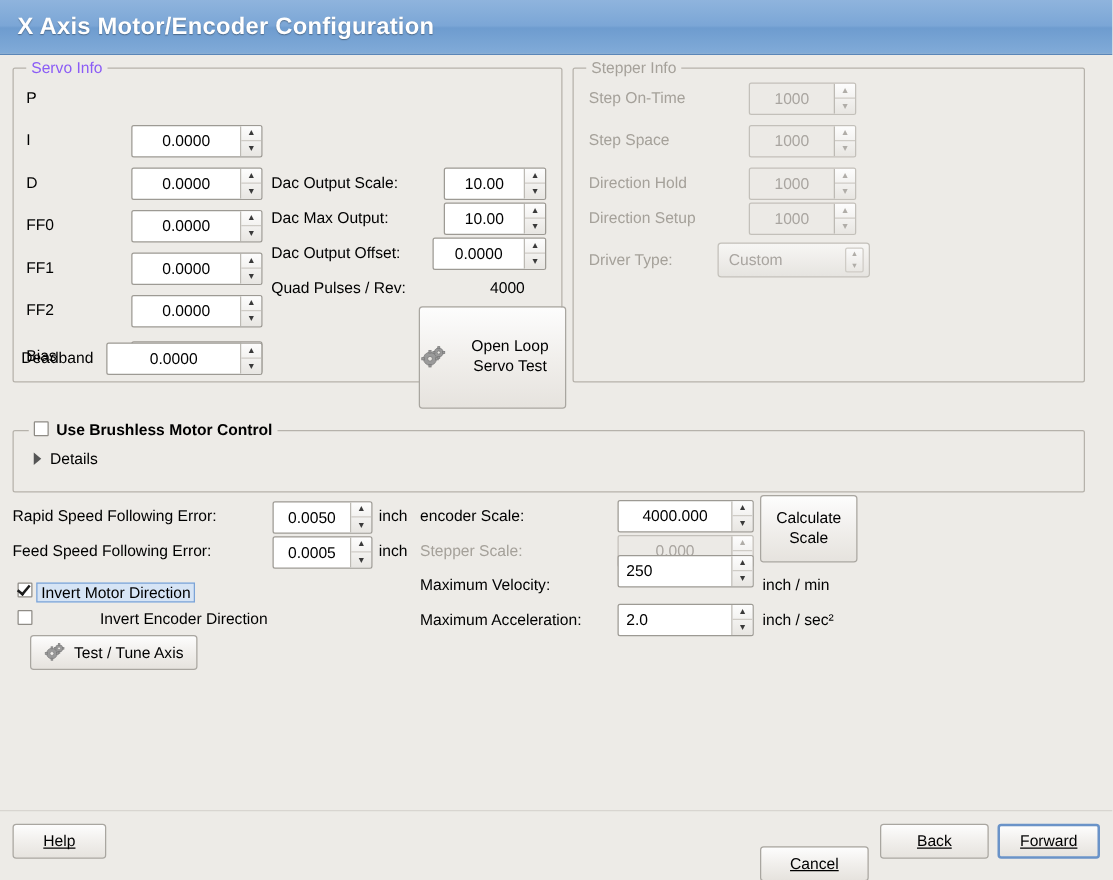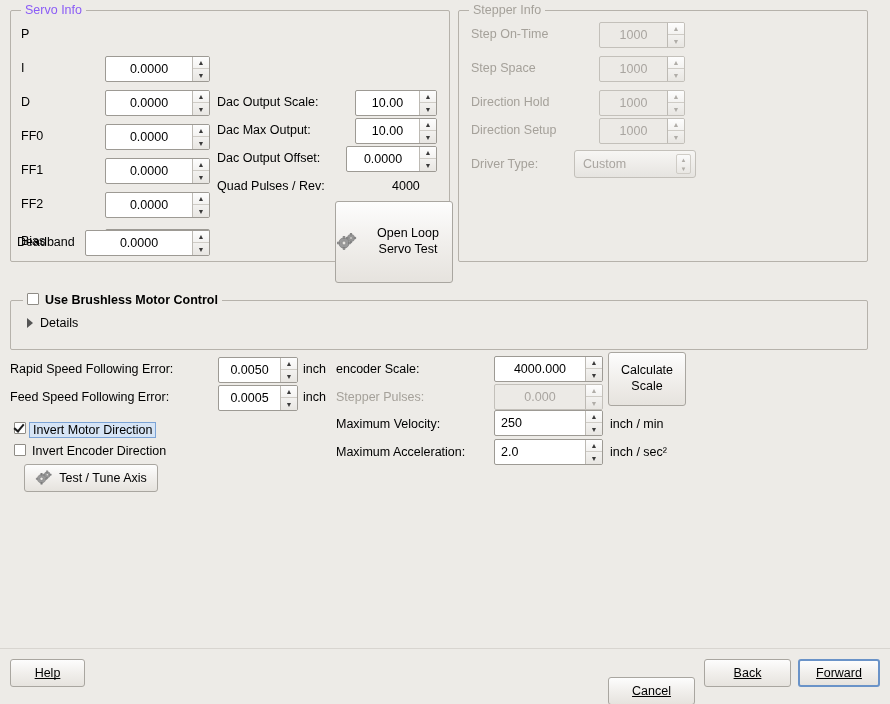--- a/index.html
+++ b/index.html
@@ -216,20 +216,23 @@
     position: relative;
     border-top: 1px solid #d8d5d0;
   }
   .underline { text-decoration: underline; }
 </style>
 </head>
 <body>
 
 <div id="app">
 
+  <div class="titlebar">
+    <div class="title">X Axis Motor/Encoder Configuration</div>
+  </div>
 
   <div class="content">
 
     <div class="groupbox" style="left:10px; top:10px; width:440px; height:252px;">
       <span class="legend">Servo Info</span>
 
       <span class="lbl" style="left:10px; top:16px;">P</span>
 
       <span class="lbl" style="left:10px; top:50px;">I</span>
       <div class="spin" style="position:absolute; left:94px; top:45px; width:105px;">
@@ -425,21 +428,21 @@
         <div class="b dn">▼</div>
       </div>
     </div>
     <span class="lbl" style="left:303px; top:390px;">inch</span>
 
     <div class="cb" style="left:14px; top:422px;">
       <span class="box checked"></span>
       <span class="focus">Invert Motor Direction</span>
     </div>
 
-    <div class="cb" style="left:14px; top:444px;">
+    <div class="cb" style="left:14px; top:444px;gap:48px;">
       <span class="box"></span>
       <span>Invert Encoder Direction</span>
     </div>
 
     <div class="btn" style="position:absolute; left:24px; top:464px; width:134px; height:28px; gap:6px;">
       <span class="gears" style="width:18px;height:18px;">
         <svg width="18" height="18" viewBox="0 0 22 22">
           <g fill="#9a9a9a" stroke="#7a7a7a" stroke-width="0.6">
             <circle cx="8" cy="12" r="5.2"></circle>
             <circle cx="8" cy="12" r="1.9" fill="#f1efec"></circle>
@@ -465,31 +468,31 @@
       <div class="btns">
         <div class="b up">▲</div>
         <div class="b dn">▼</div>
       </div>
     </div>
 
     <div class="btn" style="position:absolute; left:608px; top:352px; width:78px; height:54px; flex-direction:column; line-height:1.25;">
       <span>Calculate Scale</span>
     </div>
 
-    <span class="lbl disabled" style="left:336px; top:390px;">Stepper Pulses:</span>
+    <span class="lbl disabled" style="left:336px; top:390px;">Stepper Scale:</span>
     <div class="spin disabled" style="position:absolute; left:494px; top:384px; width:109px;align-items:center;">
       <input disabled="" value="0.000" style="">
       <div class="btns">
         <div class="b up">▲</div>
         <div class="b dn">▼</div>
       </div>
     </div>
 
     <span class="lbl" style="left:336px; top:417px;">Maximum Velocity:</span>
-    <div class="spin" style="position:absolute; left:494px; top:410px; width:109px;">
+    <div class="spin" style="position:absolute; left:494px; top:400px; width:109px;">
       <input style="text-align: left; padding-left: 6px;" value="250">
       <div class="btns">
         <div class="b up">▲</div>
         <div class="b dn">▼</div>
       </div>
     </div>
     <span class="lbl" style="left:610px; top:417px;">inch / min</span>
 
     <span class="lbl" style="left:336px; top:445px;">Maximum Acceleration:</span>
     <div class="spin" style="position:absolute; left:494px; top:439px; width:109px;">

